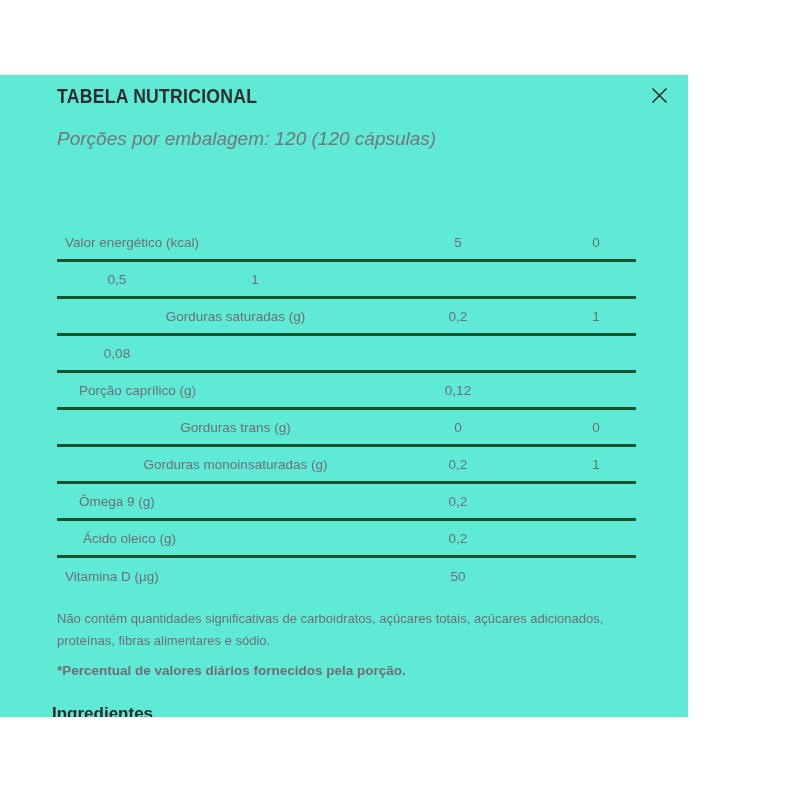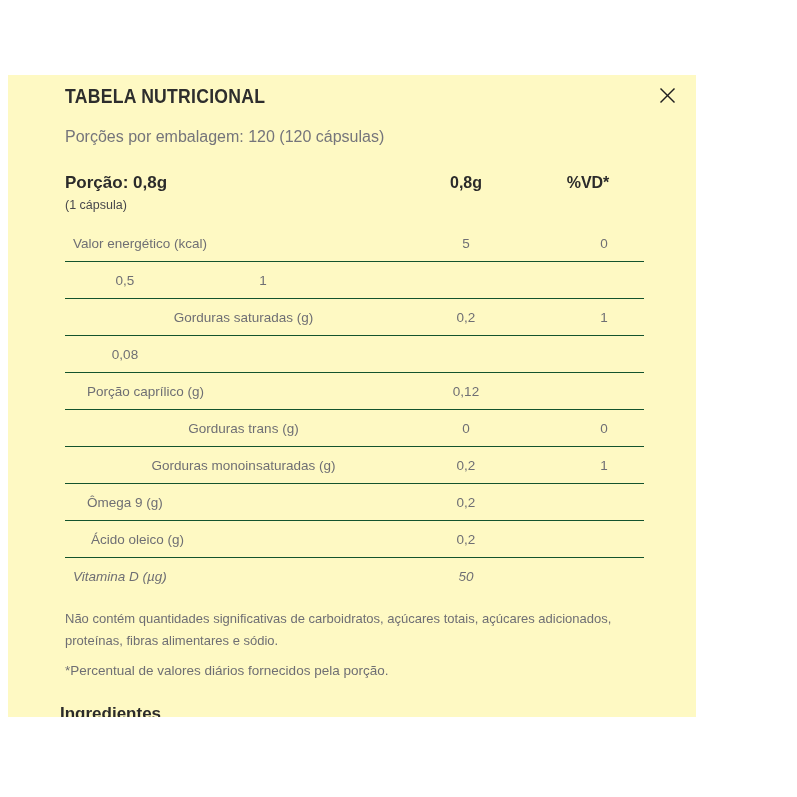--- a/index.html
+++ b/index.html
@@ -12,23 +12,22 @@
     -webkit-font-smoothing: antialiased;
     overflow: hidden;
     position: relative;
   }
   .panel {
     position: absolute;
     top: 75px;
     left: 0;
     width: 688px;
     height: 642px;
-    background: #fef9c3;
+    background: #5eead4;
     overflow: hidden;
-    margin-left: 8px;
   }
   .modal-title {
     position: absolute;
     top: 10px;
     left: 57px;
     font-size: 20px;
     font-weight: 700;
     color: #2d2d2d;
     letter-spacing: 0.3px;
     transform: scaleX(0.88);
@@ -46,22 +45,23 @@
     justify-content: center;
     cursor: pointer;
     background: transparent;
     border: none;
     padding: 0;
   }
   .servings {
     position: absolute;
     top: 53px;
     left: 57px;
-    font-size: 16px;
+    font-size: 19px;
     color: #75757b;
+    font-style: italic;
   }
   .portion-header {
     position: absolute;
     top: 97px;
     left: 57px;
     right: 52px;
     display: flex;
     align-items: flex-start;
   }
   .portion-left { flex: 1 1 auto; }
@@ -97,24 +97,24 @@
   .nutri-table {
     position: absolute;
     top: 150px;
     left: 57px;
     right: 52px;
   }
   .row {
     display: flex;
     align-items: center;
     height: 37px;
-    border-bottom: 1px solid #14532d;
+    border-bottom: 3px solid #14532d;
     box-sizing: border-box;
   }
-  .row:last-child { border-bottom: none; font-style: italic; }
+  .row:last-child { border-bottom: none; }
   .cell { font-size: 13.5px; color: #6f6f74; }
   .cell.label { flex: 1 1 auto; }
   .cell.amount { width: 120px; text-align: center; }
   .cell.vd { width: 80px; margin-left: 38px; text-align: center; }
   .indent-0 { padding-left: 8px; }
   .indent-1 { padding-left: 16px; text-align: center; }
   .indent-2 { padding-left: 22px; }
   .indent-3 { padding-left: 26px; }
   .note-significant {
     position: absolute;
@@ -125,20 +125,21 @@
     line-height: 22px;
     color: #6f6f74;
   }
   .note-footnote {
     position: absolute;
     top: 588px;
     left: 57px;
     right: 52px;
     font-size: 13.5px;
     color: #6f6f74;
+    font-weight: bold;
   }
   .next-section-title {
     position: absolute;
     top: 629px;
     left: 52px;
     font-size: 17px;
     font-weight: 700;
     color: #2b2b2b;
     line-height: 20px;
   }
@@ -154,28 +155,20 @@
     <span>
       <svg width="17" height="17" viewBox="0 0 17 17">
         <line x1="1.5" y1="1.5" x2="15.5" y2="15.5" stroke="#1f1f1f" stroke-width="1.4"></line>
         <line x1="15.5" y1="1.5" x2="1.5" y2="15.5" stroke="#1f1f1f" stroke-width="1.4"></line>
       </svg>
     </span>
   </button>
 
   <div class="servings">Porções por embalagem: 120 (120 cápsulas)</div>
 
-  <div class="portion-header">
-    <div class="portion-left">
-      <div class="portion-label">Porção: 0,8g</div>
-      <div class="portion-sub">(1 cápsula)</div>
-    </div>
-    <div class="col-head-amount">0,8g</div>
-    <div class="col-head-vd">%VD*</div>
-  </div>
 
   <div class="nutri-table" id="nutri-table">
   <div class="row">
     <span class="cell label indent-0">Valor energético (kcal)</span>
     <span class="cell amount">5</span>
     <span class="cell vd">0</span>
   </div>
 
   <div class="row">
     <span class="cell amount">0,5</span>

